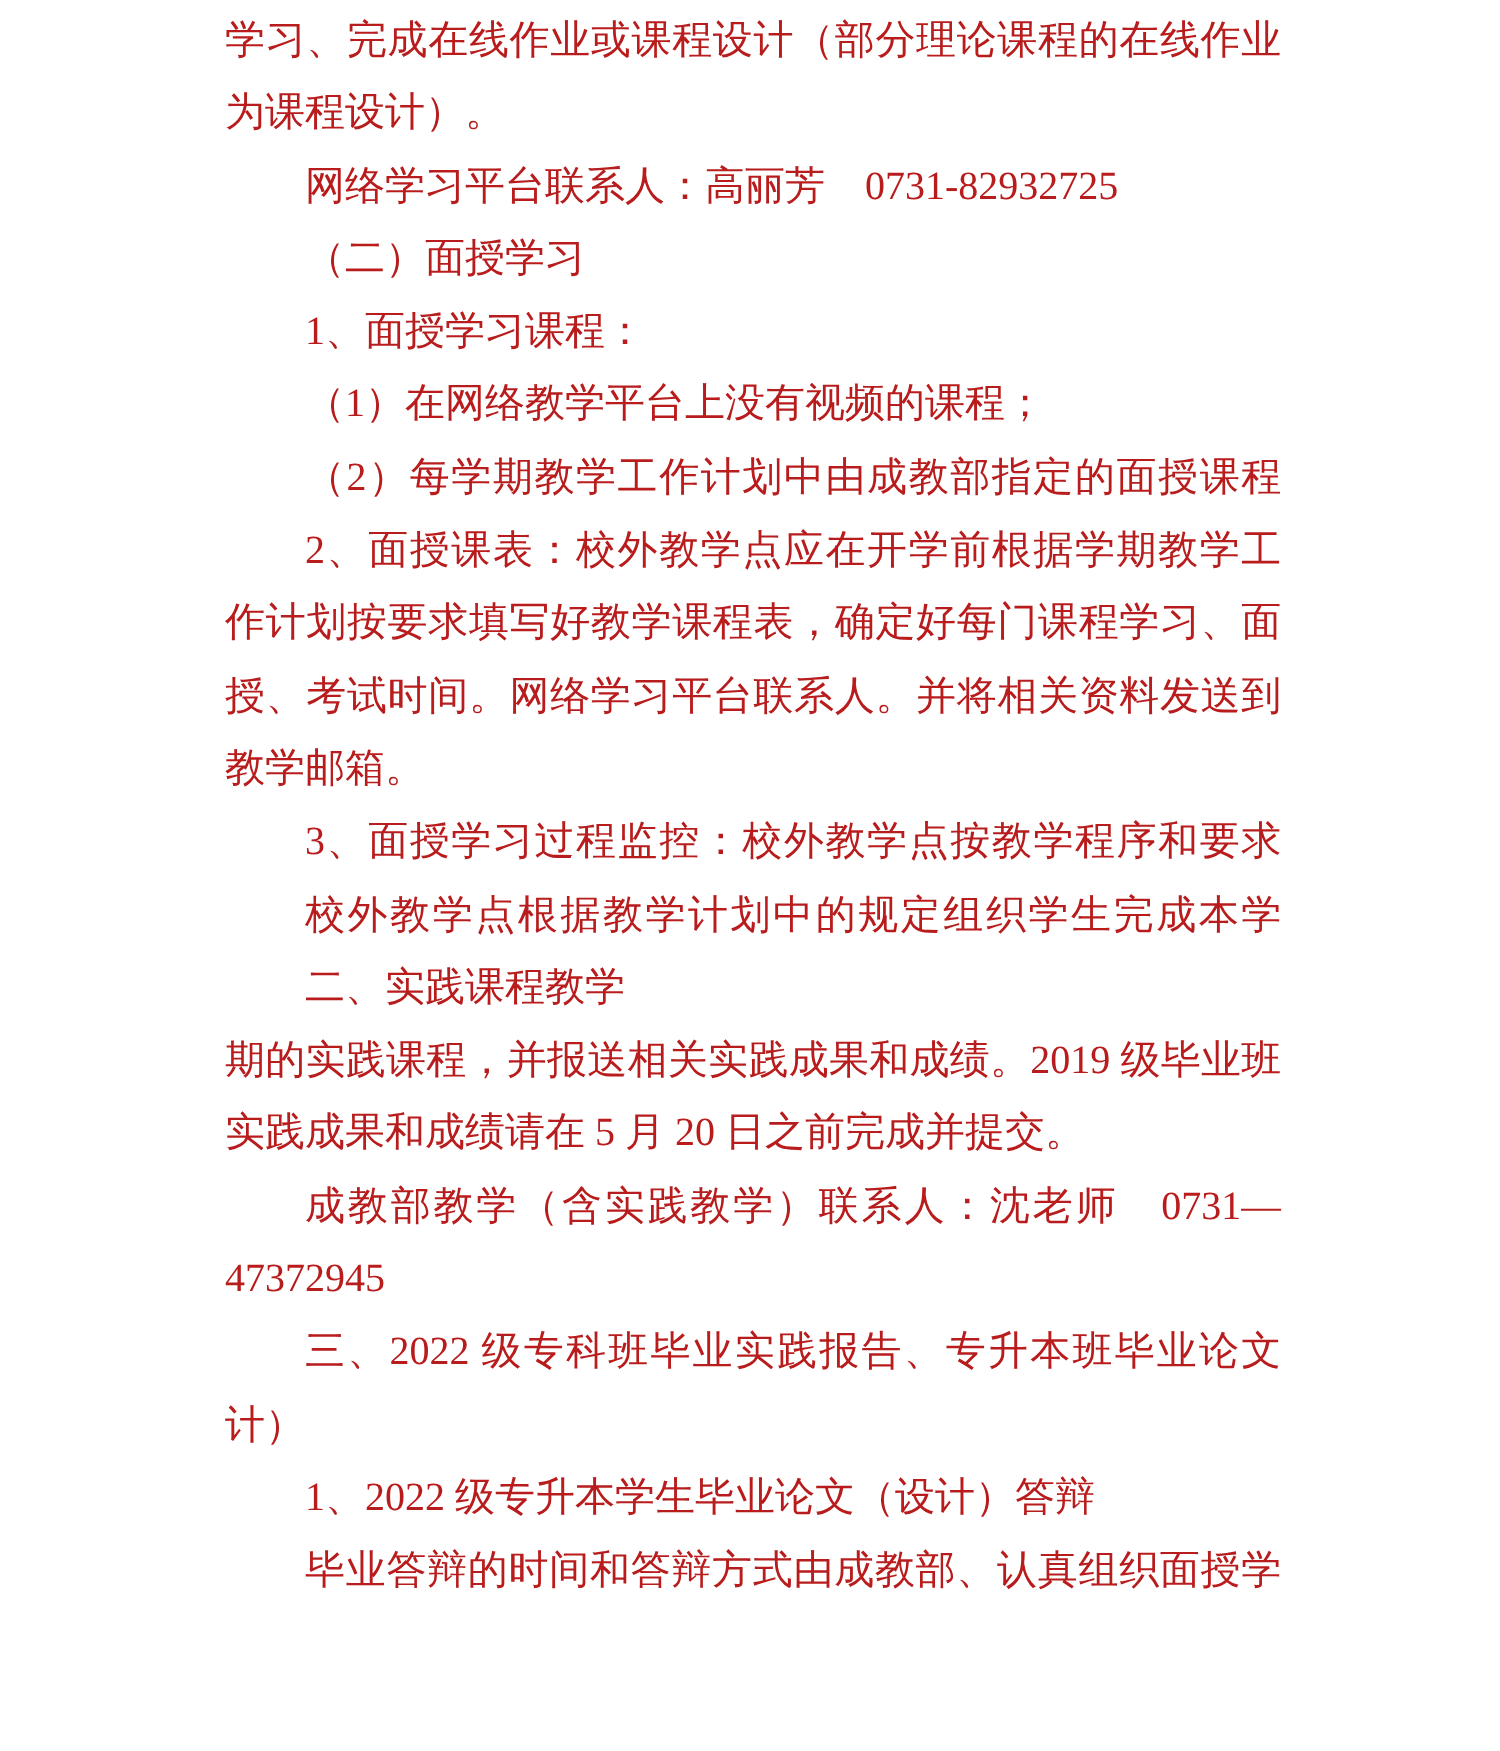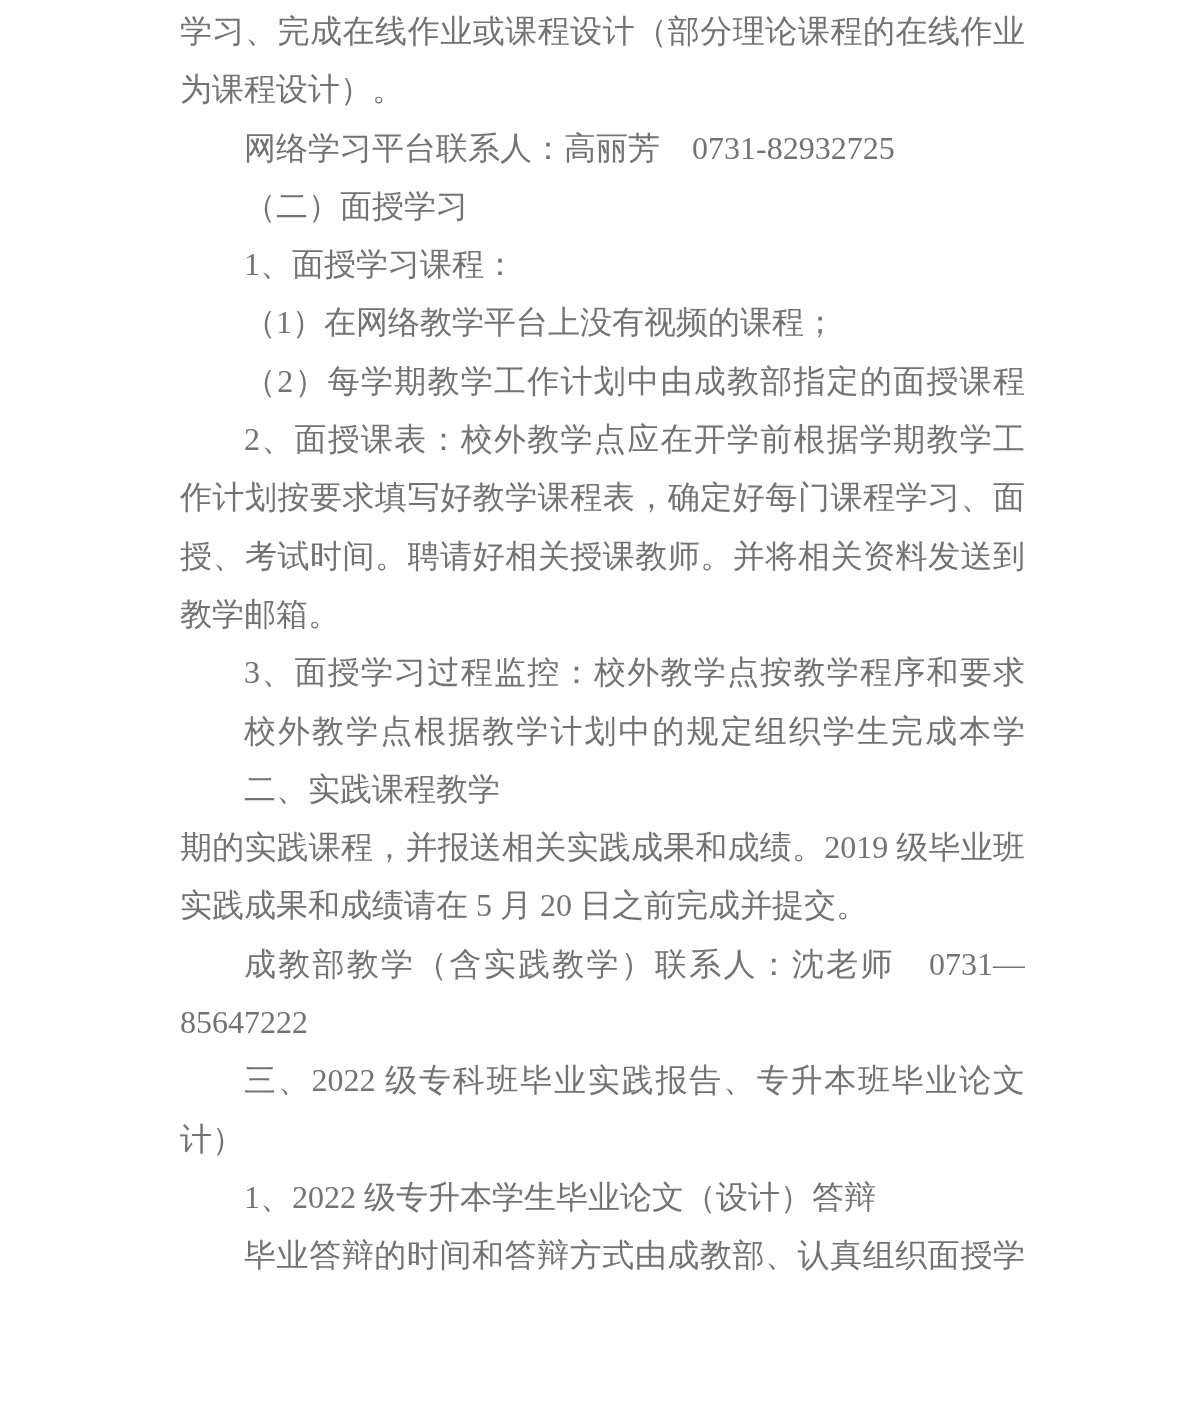--- a/index.html
+++ b/index.html
@@ -35,38 +35,38 @@
   .line.ind {
     text-indent: 64px;
   }
   .seg-b {
     font-weight: 400;
   }
 </style>
 </head>
 <body>
 
-<div class="page" style="background: rgb(255, 255, 255); color: #737373;">
+<div class="page" style="background: rgb(255, 255, 255); color: #b91c1c;">
   <div class="doc-lines">
       <div class="line just"><span>学习、完成在线作业或课程设计（部分理论课程的在线作业</span></div>
       <div class="line"><span>为课程设计）。</span></div>
       <div class="line ind"><span>网络学习平台联系人：高丽芳　0731-82932725</span></div>
       <div class="line ind"><span>（二）面授学习</span></div>
       <div class="line ind"><span class="seg-b">1、面授学习课程：</span></div>
       <div class="line ind"><span>（1）在网络教学平台上没有视频的课程；</span></div>
       <div class="line just ind"><span>（2）每学期教学工作计划中由成教部指定的面授课程</span></div>
       <div class="line just ind"><span class="seg-b">2、面授课表：</span><span>校外教学点应在开学前根据学期教学工</span></div>
       <div class="line just"><span>作计划按要求填写好教学课程表，确定好每门课程学习、面</span></div>
-      <div class="line just"><span>授、考试时间。聘请好相关授课教师。并将相关资料发送到</span></div>
+      <div class="line just"><span>授、考试时间。网络学习平台联系人。并将相关资料发送到</span></div>
       <div class="line"><span>教学邮箱。</span></div>
       <div class="line just ind"><span class="seg-b">3、面授学习过程监控：</span><span>校外教学点按教学程序和要求</span></div>
       <div class="line just ind"><span>校外教学点根据教学计划中的规定组织学生完成本学</span></div>
       <div class="line ind"><span class="seg-b">二、实践课程教学</span></div>
       <div class="line just"><span>期的实践课程，并报送相关实践成果和成绩。2019 级毕业班</span></div>
       <div class="line"><span>实践成果和成绩请在 5 月 20 日之前完成并提交。</span></div>
       <div class="line just ind"><span>成教部教学（含实践教学）联系人：沈老师　0731—</span></div>
-      <div class="line"><span>85647222</span></div>
+      <div class="line"><span>47372945</span></div>
       <div class="line just ind"><span class="seg-b">三、2022 级专科班毕业实践报告、专升本班毕业论文（设</span></div>
       <div class="line"><span class="seg-b">计）</span></div>
       <div class="line ind"><span>1、2022 级专升本学生毕业论文（设计）答辩</span></div>
       <div class="line just ind"><span>毕业答辩的时间和答辩方式由成教部、认真组织面授学习</span></div>
     </div>
 </div>
 
 </body></html>

